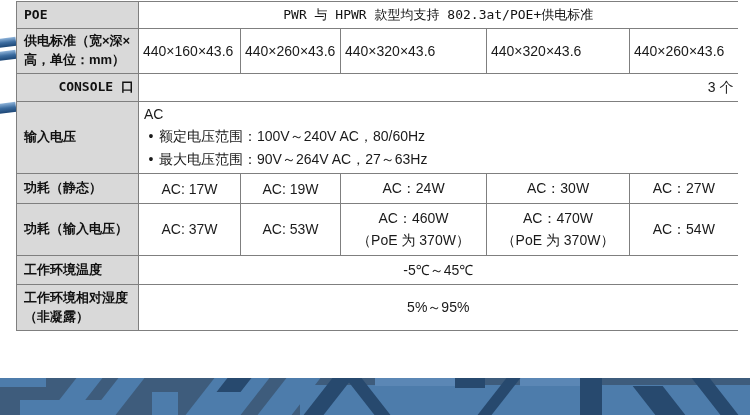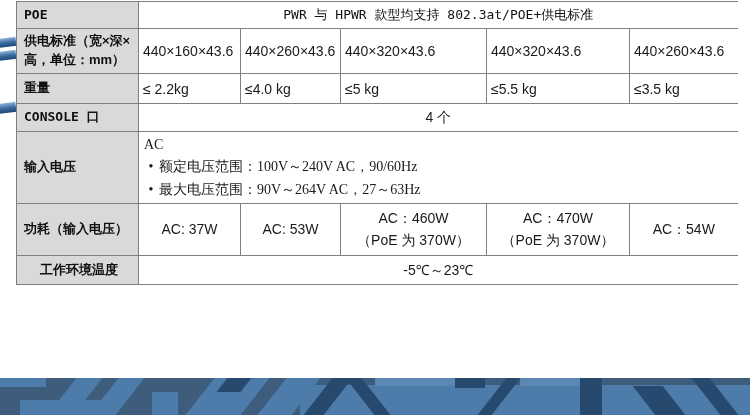--- a/index.html
+++ b/index.html
@@ -44,25 +44,25 @@
   .val { font-size:14px; color:#1a1a1a; }
   .two-line div { line-height:1.55; }
   .intro-line { line-height:21px; padding-left:1px; }
   .bullet-line { display:flex; line-height:23px; }
   .bullet-line .bchar { width:16px; text-align:center; flex:0 0 16px; }
 
   
   tr.r1 td, tr.r1 th { height:27px; }
   tr.r2 td, tr.r2 th { height:45px; }
   tr.r3 td, tr.r3 th { height:30px; }
-  tr.r4 td, tr.r4 th { height:28px; }
-  tr.r5 td, tr.r5 th { height:71px;font-family:Liberation Serif, serif; }
+  tr.r4 td, tr.r4 th { height:28px;text-align:right; }
+  tr.r5 td, tr.r5 th { height:71px; }
   tr.r6 td, tr.r6 th { height:30px; }
   tr.r7 td, tr.r7 th { height:52px; }
-  tr.r8 td, tr.r8 th { height:29px;text-align:center; }
+  tr.r8 td, tr.r8 th { height:29px; }
   tr.r9 td, tr.r9 th { height:46px; }
 
   
   .banner {
     position:absolute; left:0; top:378px; width:750px; height:37px;
     background:#3e5c7c; overflow:hidden;
   }
   .shape { position:absolute; }
   .lt  { background:#4d7cab; }
   .lt2 { background:#5b87b5; }
@@ -97,49 +97,49 @@
 
     <tr class="r2">
       <th>供电标准（宽×深×高，单位：mm）</th>
       <td class="l val">440×160×43.6</td>
       <td class="l val">440×260×43.6</td>
       <td class="l val">440×320×43.6</td>
       <td class="l val">440×320×43.6</td>
       <td class="l val no-r">440×260×43.6</td>
     </tr>
 
-    <tr class="r3">
-      <th>重量</th>
-      <td class="l val">≤ 2.2kg</td>
-      <td class="l val">≤4.0 kg</td>
-      <td class="l val">≤5 kg</td>
-      <td class="l val">≤5.5 kg</td>
-      <td class="l val no-r">≤3.5 kg</td>
-    </tr>
 
     <tr class="r4">
       <th class="mono">CONSOLE 口</th>
-      <td colspan="5" class="c val no-r">4 个</td>
+      <td colspan="5" class="c val no-r">3 个</td>
     </tr>
 
     <tr class="r5">
       <th>输入电压</th>
       <td colspan="5" class="l val no-r">
         <div class="intro-line">AC</div>
         <div class="bullet-line">
           <span class="bchar">•</span>
-          <span>额定电压范围：100V～240V AC，90/60Hz</span>
+          <span>额定电压范围：100V～240V AC，80/60Hz</span>
         </div>
         <div class="bullet-line">
           <span class="bchar">•</span>
           <span>最大电压范围：90V～264V AC，27～63Hz</span>
         </div>
       </td>
     </tr>
 
+    <tr class="r6">
+      <th>功耗（静态）</th>
+      <td class="c val">AC: 17W</td>
+      <td class="c val">AC: 19W</td>
+      <td class="c val">AC：24W</td>
+      <td class="c val">AC：30W</td>
+      <td class="c val no-r">AC：27W</td>
+    </tr>
 
     <tr class="r7">
       <th>功耗（输入电压）</th>
       <td class="c val two-line">
         <div>AC: 37W</div>
         <div></div>
       </td>
       <td class="c val two-line">
         <div>AC: 53W</div>
         <div></div>
@@ -153,23 +153,27 @@
         <div>（PoE 为 370W）</div>
       </td>
       <td class="c val two-line no-r">
         <div>AC：54W</div>
         <div></div>
       </td>
     </tr>
 
     <tr class="r8">
       <th>工作环境温度</th>
-      <td colspan="5" class="c val no-r">-5℃～23℃</td>
+      <td colspan="5" class="c val no-r">-5℃～45℃</td>
     </tr>
 
+    <tr class="r9">
+      <th>工作环境相对湿度（非凝露）</th>
+      <td colspan="5" class="c val no-r">5%～95%</td>
+    </tr>
   </tbody>
     </table>
 
   <div class="banner">
 
     <div class="shape lt" style="left:0;   top:0;  width:46px; height:9px;"></div>
     <div class="shape lt sk-l" style="left:62px; top:0;  width:26px; height:37px;"></div>
     <div class="shape lt sk-l" style="left:104px;top:0;  width:26px; height:37px;"></div>
     <div class="shape lt" style="left:20px; top:22px;width:86px; height:15px;"></div>
     <div class="shape lt" style="left:152px;top:14px;width:26px; height:23px;"></div>

